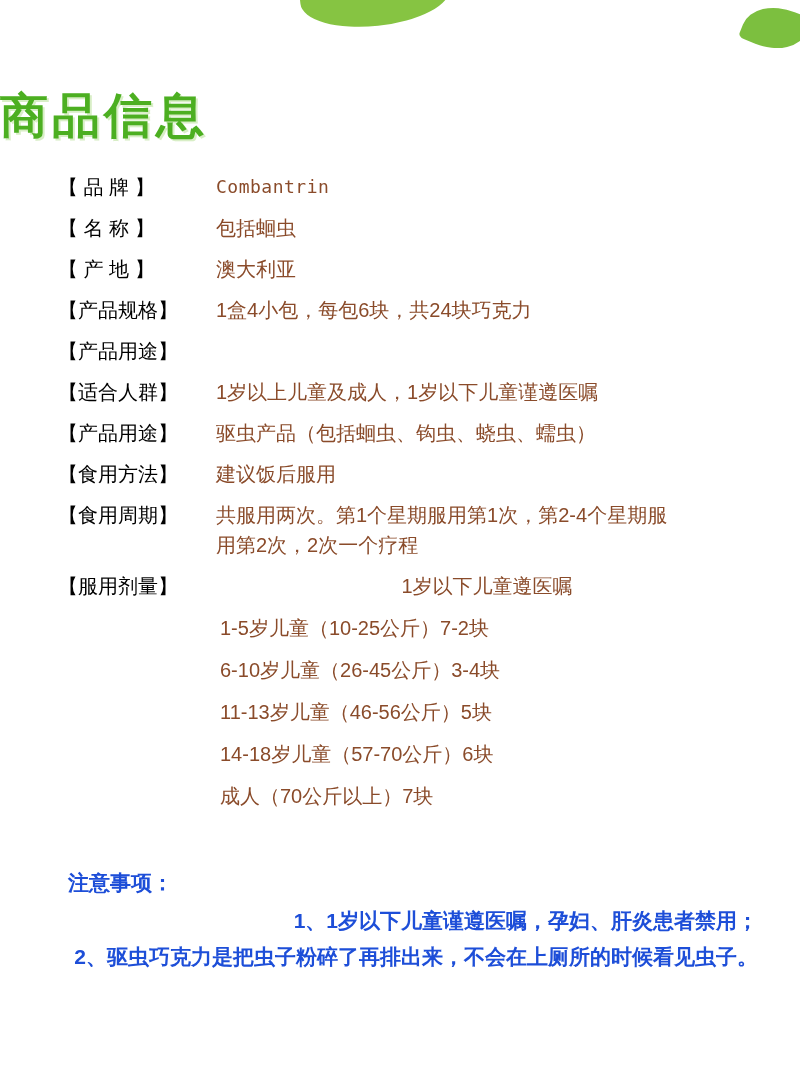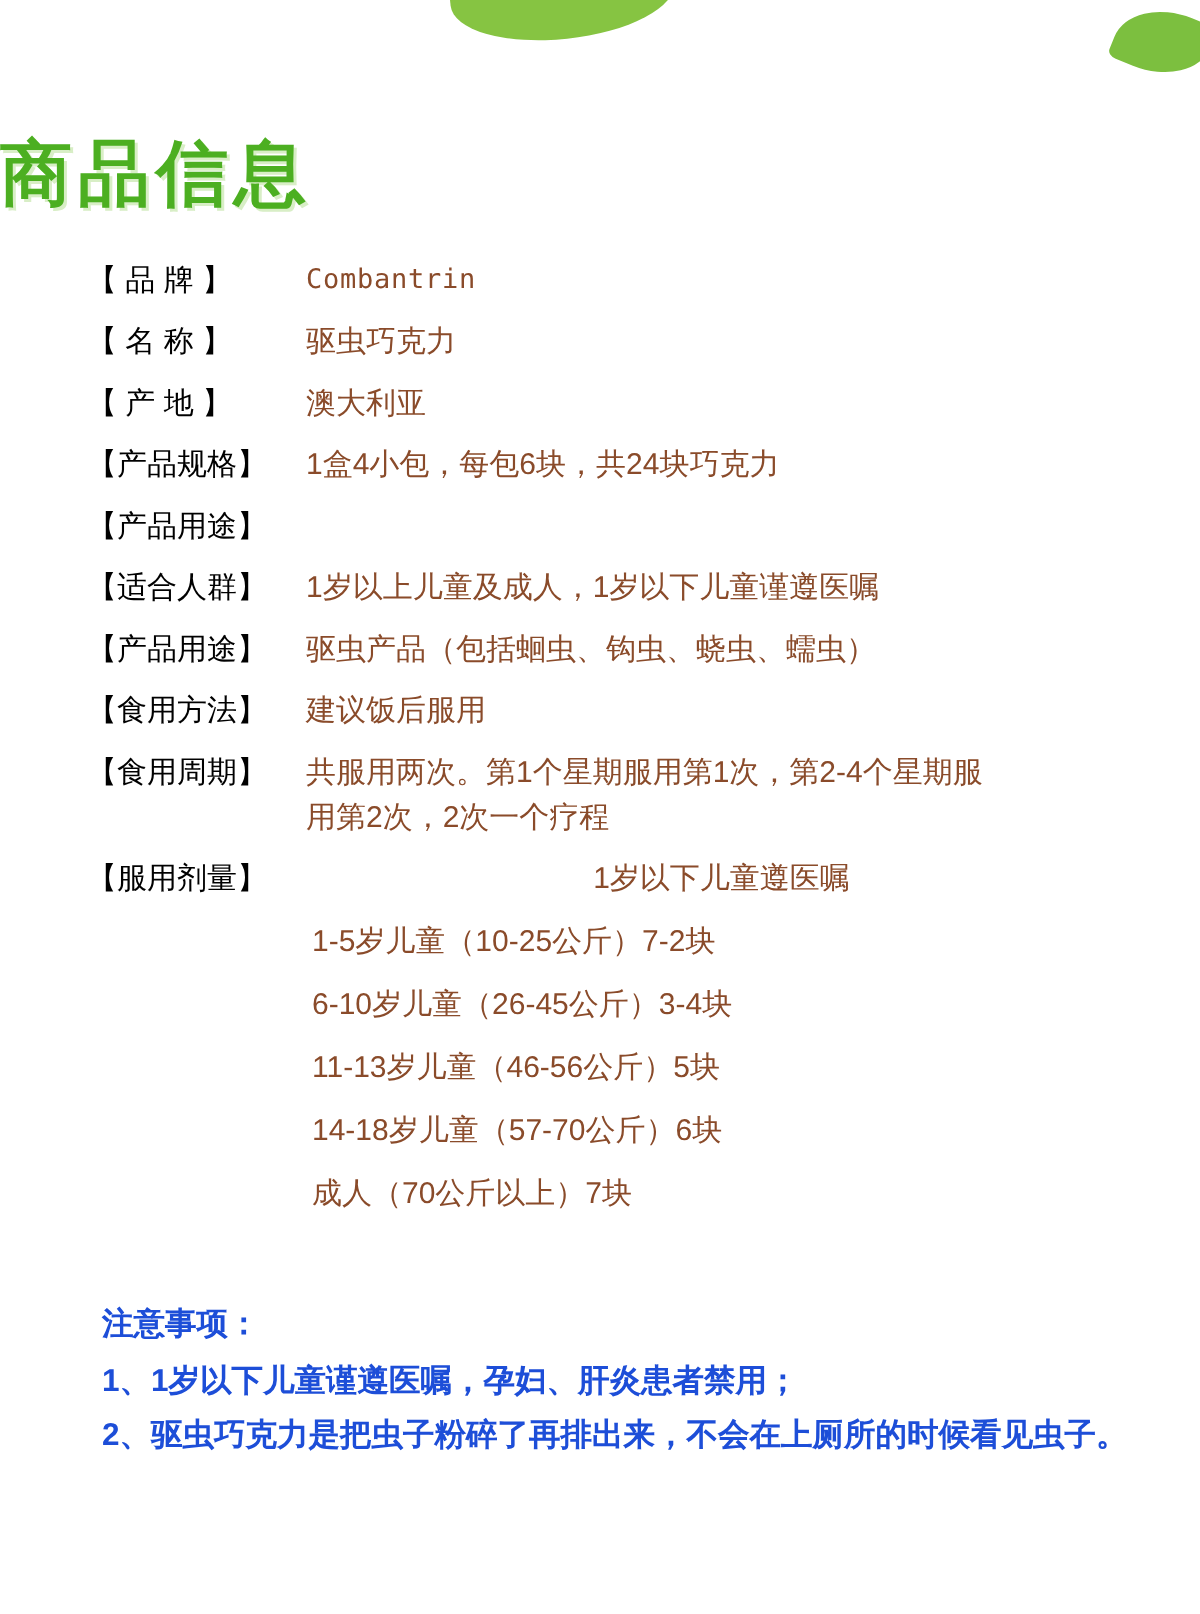--- a/index.html
+++ b/index.html
@@ -75,20 +75,21 @@
     color: #000000;
     font-size: 20px;
     line-height: 30px;
     white-space: nowrap;
   }
   .spec-value {
     flex: 1 1 auto;
     color: #8a4b2a;
     font-size: 20px;
     line-height: 30px;
+    margin-left: 12px;
   }
   .spec-value.latin {
     font-family: "DejaVu Sans Mono", monospace;
     font-size: 18px;
     letter-spacing: 0.5px;
   }
   .spec-value .line {
     display: block;
   }
 
@@ -111,20 +112,21 @@
     color: #1d4ed8;
     font-size: 21px;
     font-weight: bold;
     line-height: 34px;
   }
   .notes-title {
     margin-bottom: 4px;
   }
   .note-item {
     margin-bottom: 2px;
+    text-align: right;
   }
 </style>
 </head>
 <body>
 
 <div class="page">
 
   <div class="leaf leaf-top"></div>
   <div class="leaf leaf-right"></div>
 
@@ -132,21 +134,21 @@
 
   <div class="spec-list">
 
     <div class="spec-row">
       <div class="spec-label">【 品  牌 】</div>
       <div class="spec-value latin">Combantrin</div>
     </div>
 
     <div class="spec-row">
       <div class="spec-label">【 名  称 】</div>
-      <div class="spec-value">驱虫巧克力</div>
+      <div class="spec-value">包括蛔虫</div>
     </div>
 
     <div class="spec-row">
       <div class="spec-label">【 产  地 】</div>
       <div class="spec-value">澳大利亚</div>
     </div>
 
     <div class="spec-row">
       <div class="spec-label">【产品规格】</div>
       <div class="spec-value">1盒4小包，每包6块，共24块巧克力</div>

